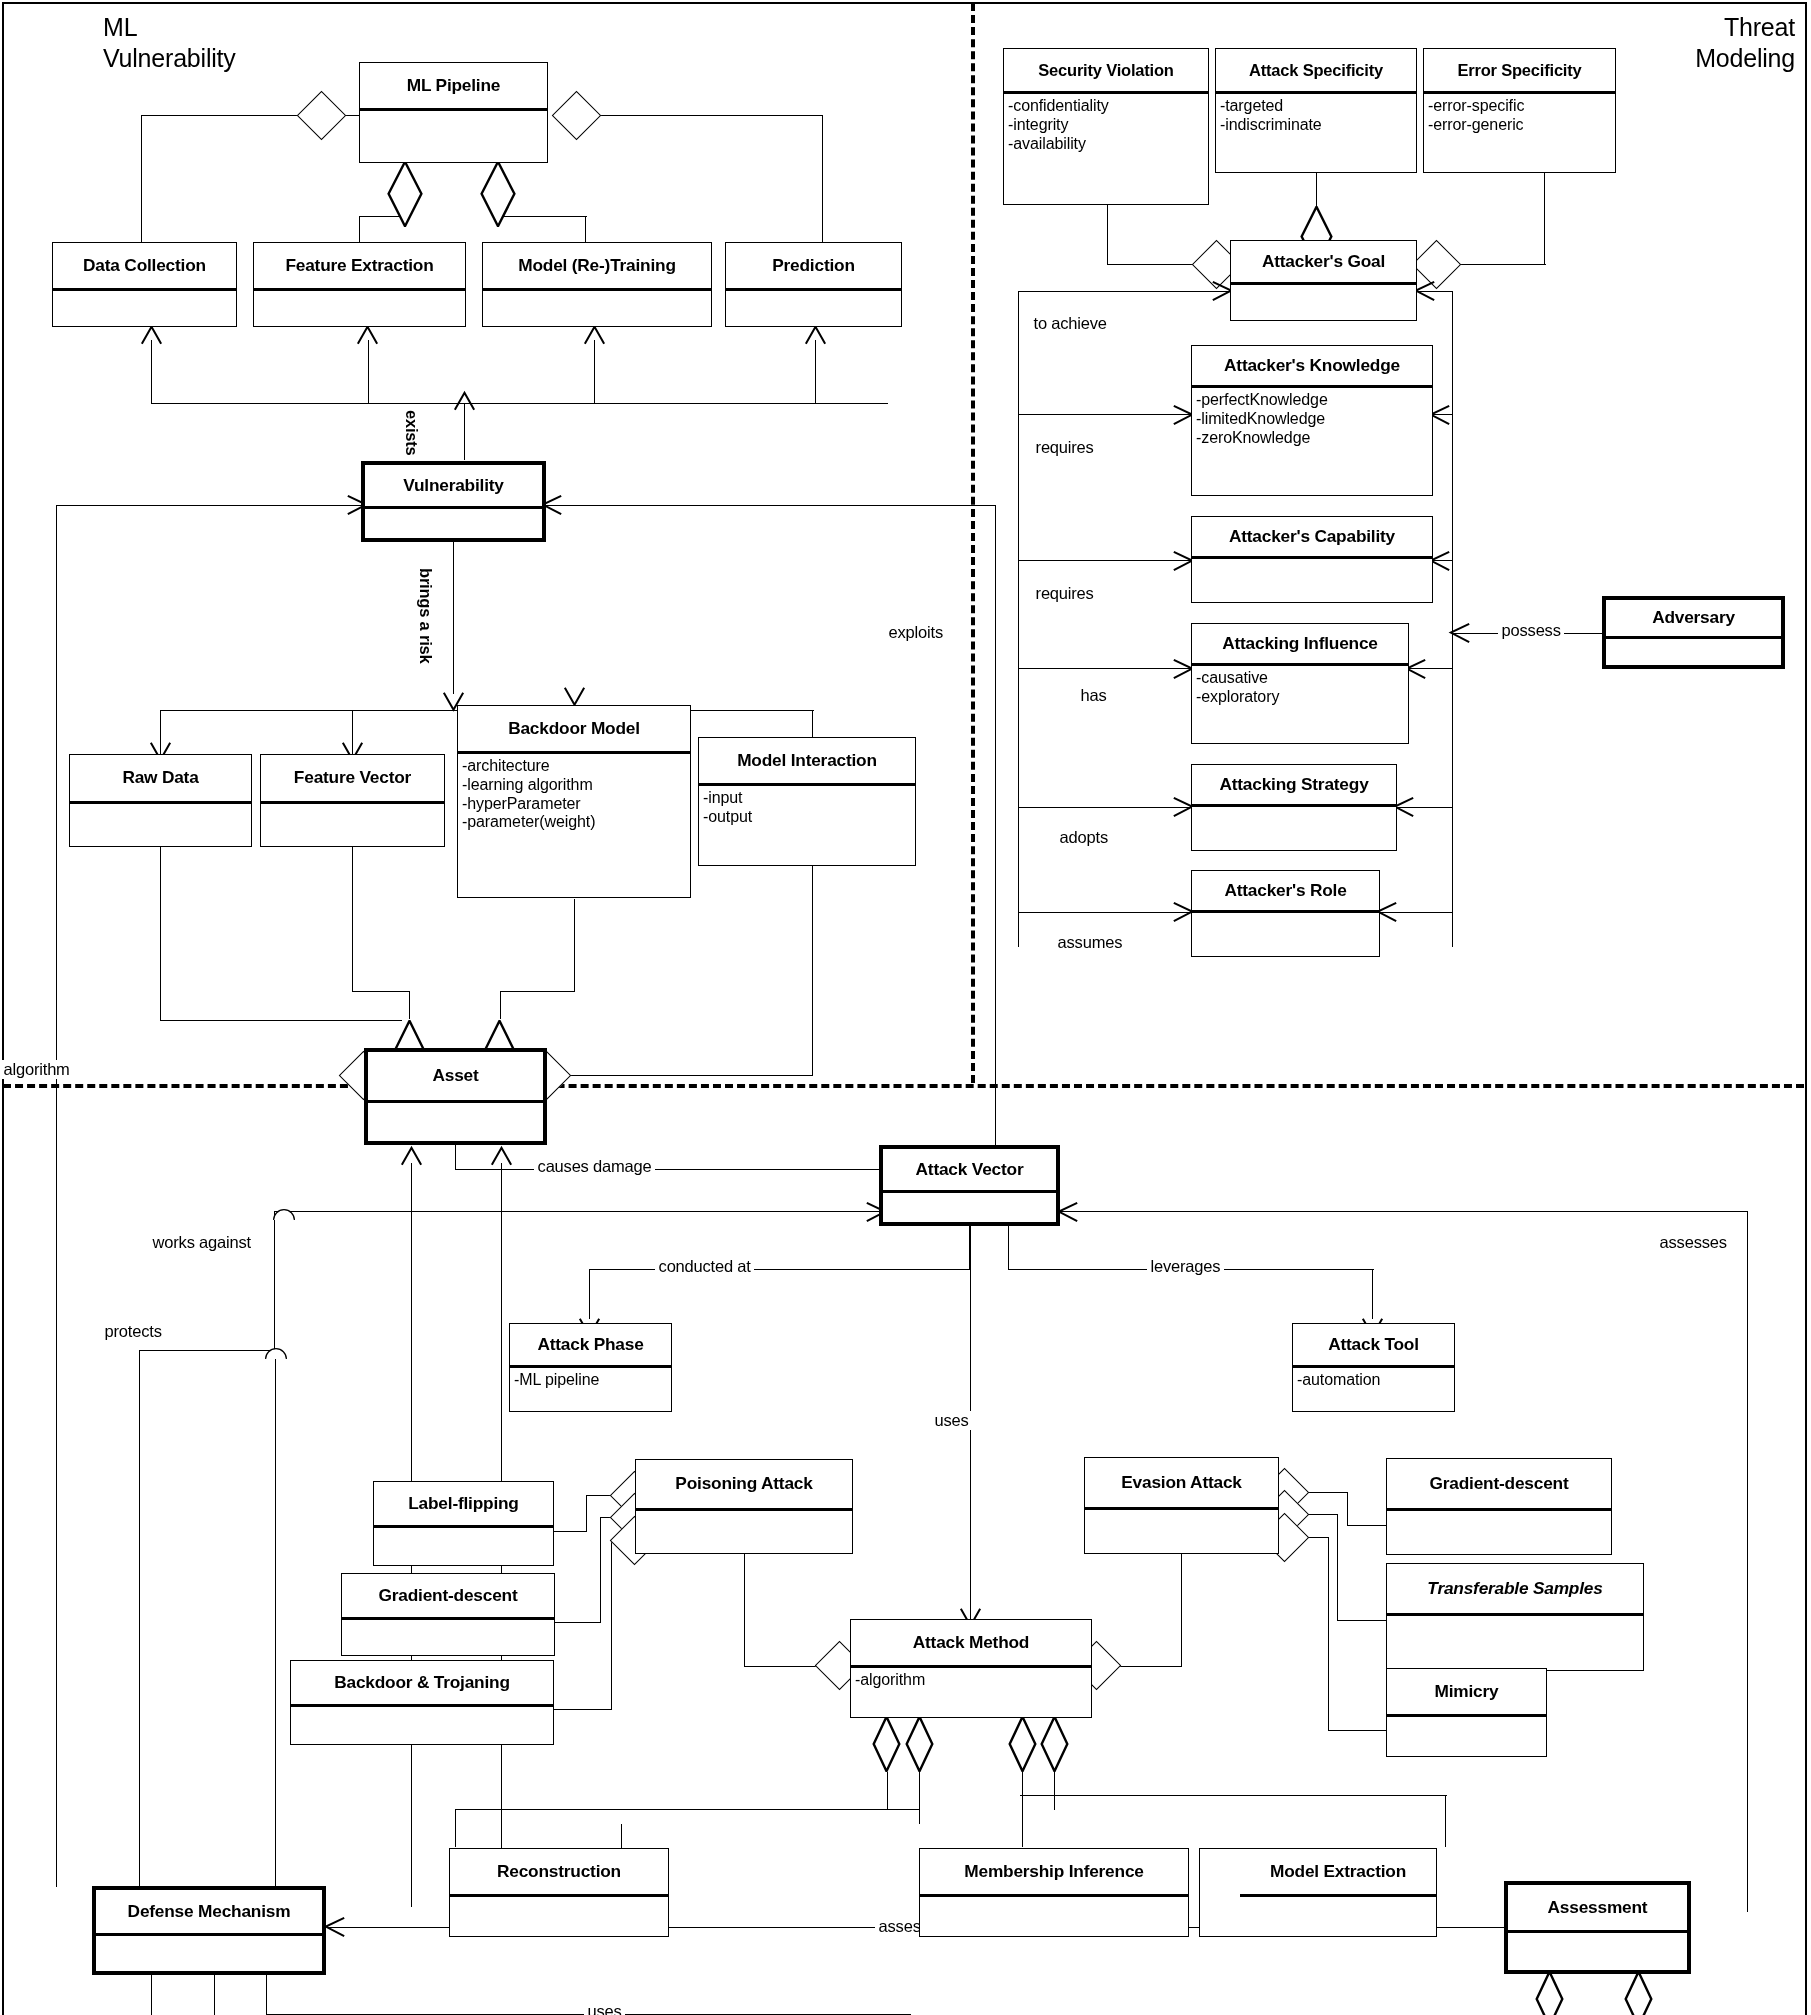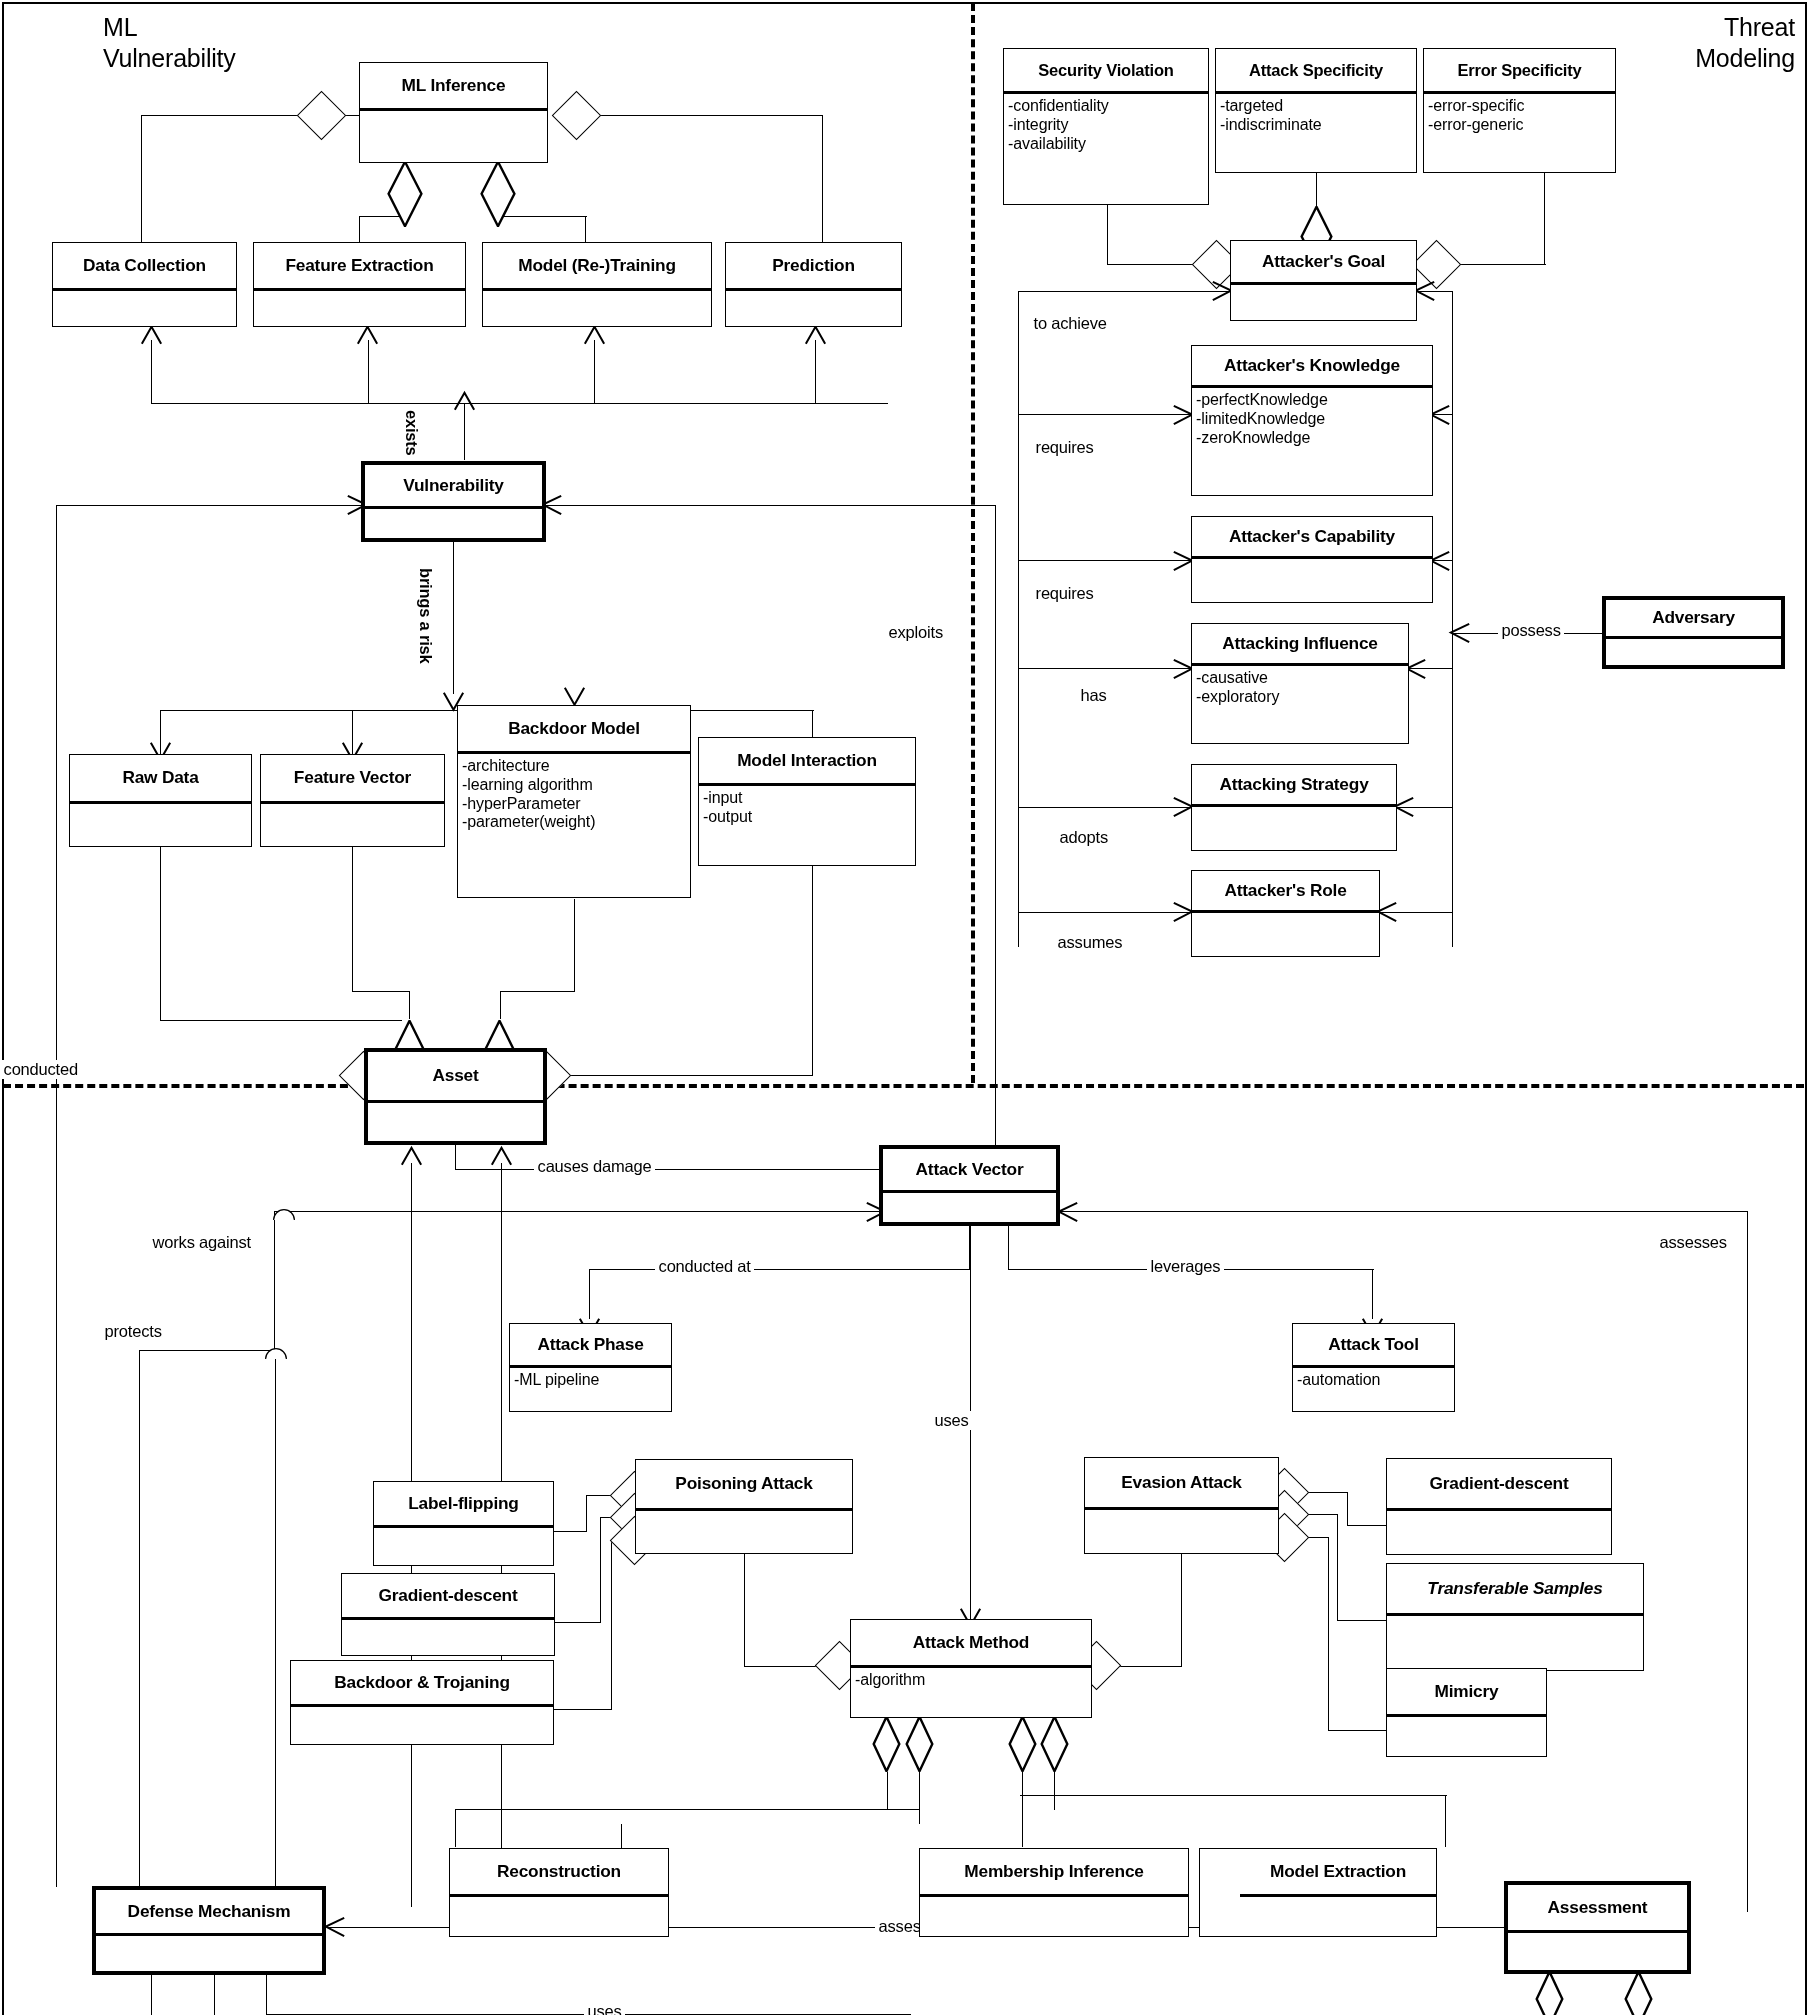--- a/index.html
+++ b/index.html
@@ -63,21 +63,21 @@
 
   <div class="ln vl" style="left:405px;top:163px;height:52px;"></div>
   <div class="ln hl" style="left:359px;top:216px;width:48px;"></div>
   <div class="ln vl" style="left:359px;top:216px;height:38px;"></div>
 
   <div class="ln vl" style="left:498px;top:163px;height:52px;"></div>
   <div class="ln hl" style="left:498px;top:216px;width:89px;"></div>
   <div class="ln vl" style="left:585px;top:216px;height:38px;"></div>
 
   <div class="cls" style="left:359px;top:62px;width:189px;height:101px;">
-    <div class="nm" style="height:48px;">ML Inference</div>
+    <div class="nm" style="height:48px;">ML Pipeline</div>
     <div class="at"></div>
   </div>
   <div class="dia" style="left:304px;top:98px;width:35px;height:35px;">
       <i></i>
     </div>
   <div class="dia" style="left:559px;top:98px;width:35px;height:35px;">
       <i></i>
     </div>
   <div class="dnarrow" style="left:387px;top:161px;width:36px;height:66px;">
     <svg width="36" height="66" viewBox="0 0 90 165">
@@ -148,21 +148,21 @@
     <div class="at"></div>
   </div>
 
   <div class="ln vl" style="left:56px;top:505px;height:1382px;"></div>
   <div class="ln hl" style="left:56px;top:505px;width:306px;"></div>
   <div class="arw" style="left:347px;top:495px;width:20px;height:20px;">
     <svg width="20" height="20" viewBox="0 0 50 50">
         <polyline points="2,2 48,24 2,48" fill="none" stroke="#000" stroke-width="5"></polyline>
       </svg>
     </div>
-  <div class="lab" style="left:0px;top:1060px;">conducted</div>
+  <div class="lab" style="left:0px;top:1060px;">algorithm</div>
 
   <div class="ln hl" style="left:544px;top:505px;width:451px;"></div>
   <div class="ln vl" style="left:995px;top:505px;height:657px;"></div>
   <div class="arw" style="left:542px;top:495px;width:20px;height:20px;">
     <svg width="20" height="20" viewBox="0 0 50 50">
         <polyline points="48,2 2,24 48,48" fill="none" stroke="#000" stroke-width="5"></polyline>
       </svg>
     </div>
   <div class="lab" style="left:885px;top:623px;">exploits</div>
 

